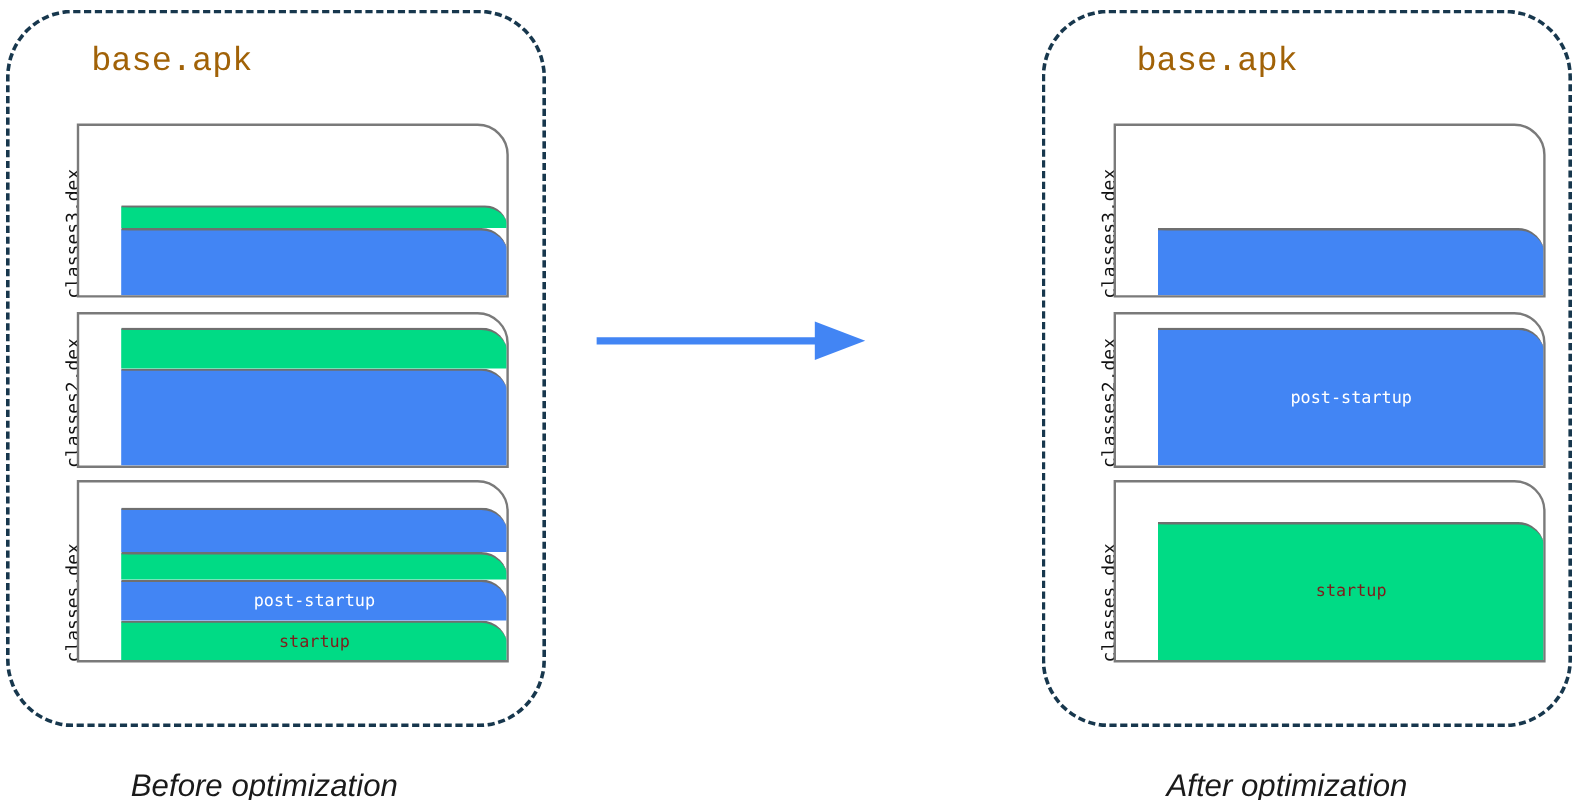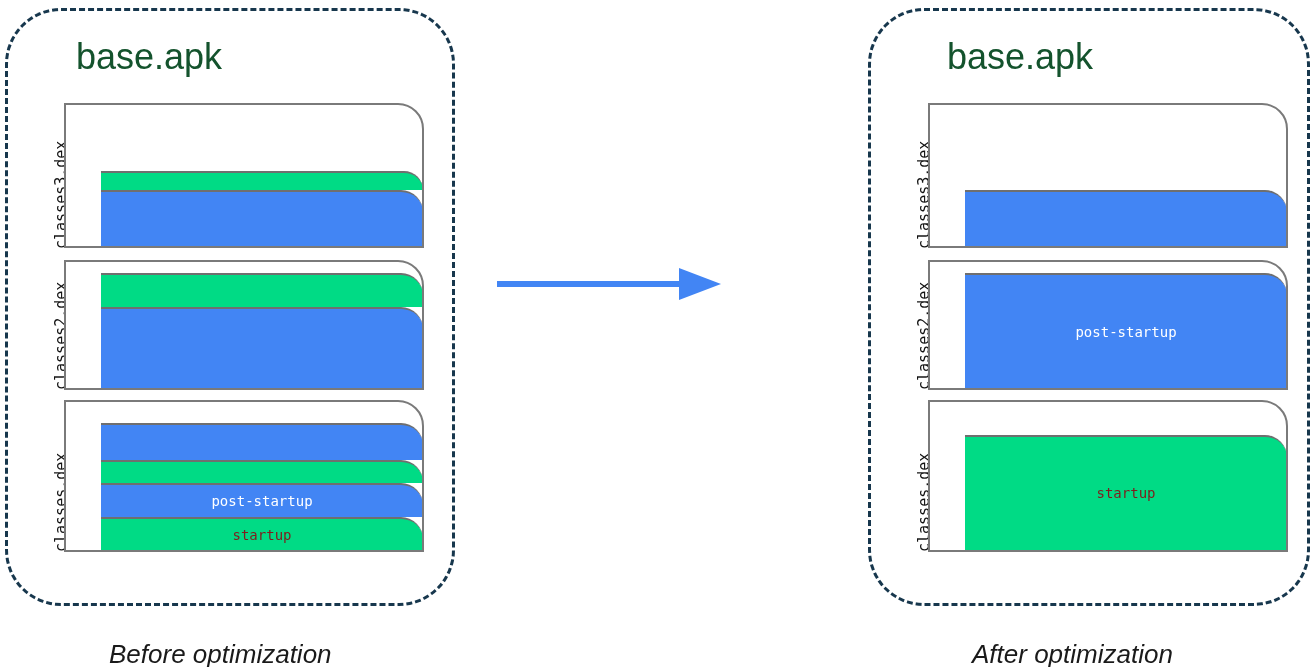--- a/index.html
+++ b/index.html
@@ -17,23 +17,23 @@
     border:3px dashed #17374d;
     border-radius:56px;
     box-sizing:border-box;
     background:#ffffff;
   }
   #panel-before{left:5px;  top:8px; width:450px; height:598px;}
   #panel-after { left:868px;top:8px; width:442px; height:598px;}
 
   .apk-title{
     position:absolute;
-    font-family:Liberation Sans, sans-serif;
-    font-size:36px;
-    color:#14532d;
+    font-family:Liberation Mono, monospace;
+    font-size:28px;
+    color:#a16207;
     letter-spacing:0px;
     white-space:nowrap;
   }
   #title-before{left:76px; top:36px;}
   #title-after {left:947px;top:36px;}
 
   
   .dex-block{
     position:absolute;
     box-sizing:border-box;

